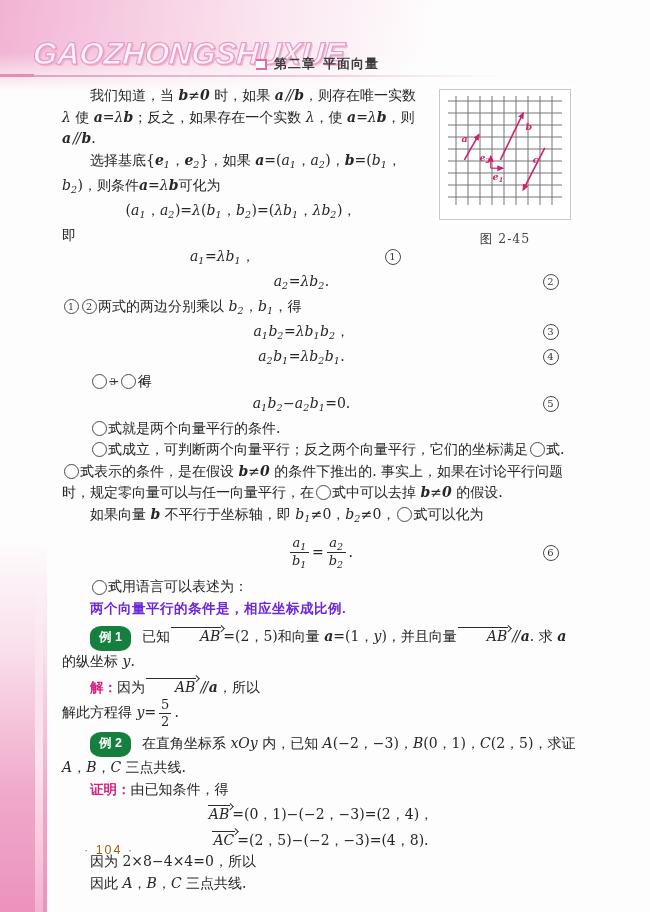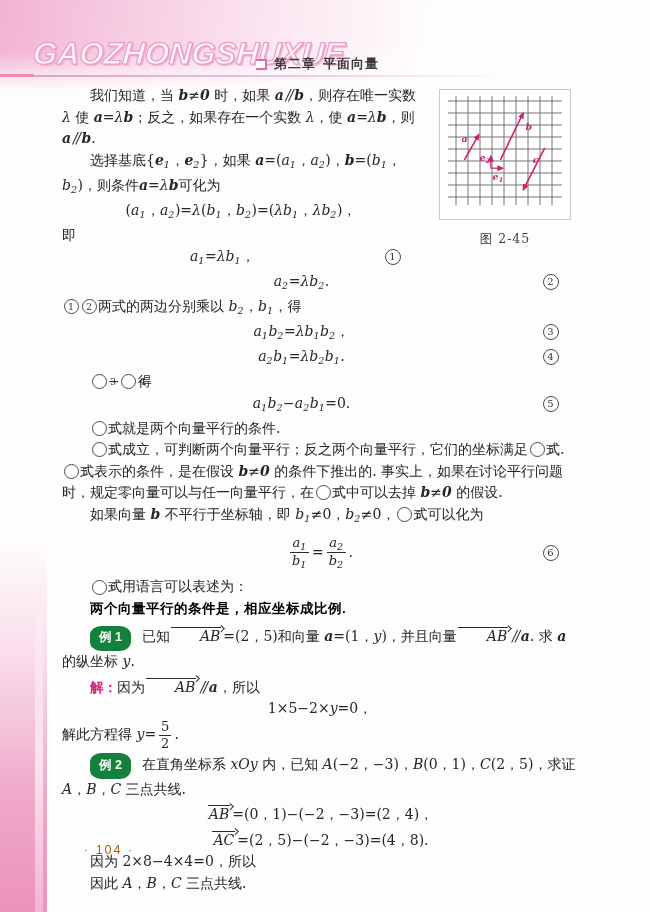--- a/index.html
+++ b/index.html
@@ -47,21 +47,21 @@
   .eqn{float:right;margin-right:18px;}
   .eqn .cn{width:14px;height:14px;font-size:10px;}
   .vec{font-style:italic;display:inline-block;position:relative;margin:4px 2px 0 1px;padding:0 1px;}
   .vec::before{content:"";position:absolute;top:1px;left:0;width:100%;height:1px;background:#2a2a2a;}
   .vec::after{content:"";position:absolute;top:-0.5px;right:-2.5px;width:3.5px;height:3.5px;
       border-top:1px solid #2a2a2a;border-right:1px solid #2a2a2a;transform:rotate(45deg);}
   .fr{display:inline-block;vertical-align:middle;text-align:right;margin:0 3px;line-height:1.05;}
   .fr .nu{display:block;padding:0 2px 1px;border-bottom:1px solid #2a2a2a;font-size:13px;}
   .fr .de{display:block;padding:1px 2px 0;font-size:13px;}
   .mag{color:#d6217c;font-weight:bold;font-family:"Liberation Sans","DejaVu Sans",sans-serif;font-size:13.5px;}
-  .magb{color:#000000;font-weight:bold;font-family:"Liberation Sans","DejaVu Sans",sans-serif;font-size:13.5px;letter-spacing:.5px;}
+  .magb{color:#6d28d9;font-weight:bold;font-family:"Liberation Sans","DejaVu Sans",sans-serif;font-size:13.5px;letter-spacing:.5px;}
   .badge{display:inline-block;background:#15803d;color:#fff;border-radius:11px/9px;
       padding:1.5px 9px 2.5px;font-size:12.5px;font-weight:bold;margin-right:11px;text-indent:0;
       font-family:"Liberation Sans","DejaVu Sans",sans-serif;}
   .exline{margin-top:3px;}
 
   
   .figwrap{float:right;width:146px;margin:4px 0 4px 12px;text-align:center;}
   .figbox{width:124px;border:1px solid #c9c9c9;background:#fff;padding:4px 3px;margin:0 auto;
       box-shadow:0 0 0 3px #fff;}
   .figcaption{margin-top:8px;font-size:12.5px;color:#3f3f3f;letter-spacing:1px;}
@@ -150,22 +150,22 @@
       <span class="fr">
         <span class="nu"><span class="i">a</span><span class="sb">2</span></span>
         <span class="de"><span class="i">b</span><span class="sb">2</span></span>
       </span>
       <span> .</span>
     </div>
     <div class="ln ind"><span class="cn">6</span><span>式用语言可以表述为：</span></div>
     <div class="ln ind"><span class="magb">两个向量平行的条件是，相应坐标成比例.</span></div>
     <div class="ln ind exline"><span class="badge">例 1</span><span>已知</span><span class="vec">AB</span><span>=(2，5)和向量 </span><span class="v">a</span><span>=(1，</span><span class="i">y</span><span>)，并且向量</span><span class="vec">AB</span><span class="par">//</span><span class="v">a</span><span>. 求 </span><span class="v">a</span><span> 的纵坐标 </span><span class="i">y</span><span>.</span></div>
     <div class="ln ind"><span class="mag">解：</span><span>因为</span><span class="vec">AB</span><span class="par">//</span><span class="v">a</span><span>，所以</span></div>
-    <div class="ln eq "><span>1×5−2×</span><span class="i">y</span><span>=0，</span></div>
     <div class="ln eqf-host"><span>解此方程得 </span><span class="i">y</span><span>=</span><span class="fr"><span class="nu"><span>5</span></span><span class="de"><span>2</span></span></span><span>.</span></div>
     <div class="ln ind exline"><span class="badge">例 2</span><span>在直角坐标系 </span><span class="i">xOy</span><span> 内，已知 </span><span class="i">A</span><span>(−2，−3)，</span><span class="i">B</span><span>(0，1)，</span><span class="i">C</span><span>(2，5)，求证 </span><span class="i">A</span><span>，</span><span class="i">B</span><span>，</span><span class="i">C</span><span> 三点共线.</span></div>
+    <div class="ln ind"><span class="mag">证明：</span><span>由已知条件，得</span></div>
     <div class="ln eq "><span class="vec">AB</span><span>=(0，1)−(−2，−3)=(2，4)，</span></div>
     <div class="ln eq "><span class="vec">AC</span><span>=(2，5)−(−2，−3)=(4，8).</span></div>
     <div class="ln ind"><span>因为 2×8−4×4=0，所以</span></div>
     <div class="ln ind"><span>因此 </span><span class="i">A</span><span>，</span><span class="i">B</span><span>，</span><span class="i">C</span><span> 三点共线.</span></div>
   </div>
 
 <div class="pagenum">· 104 ·</div>
 
 </body></html>

